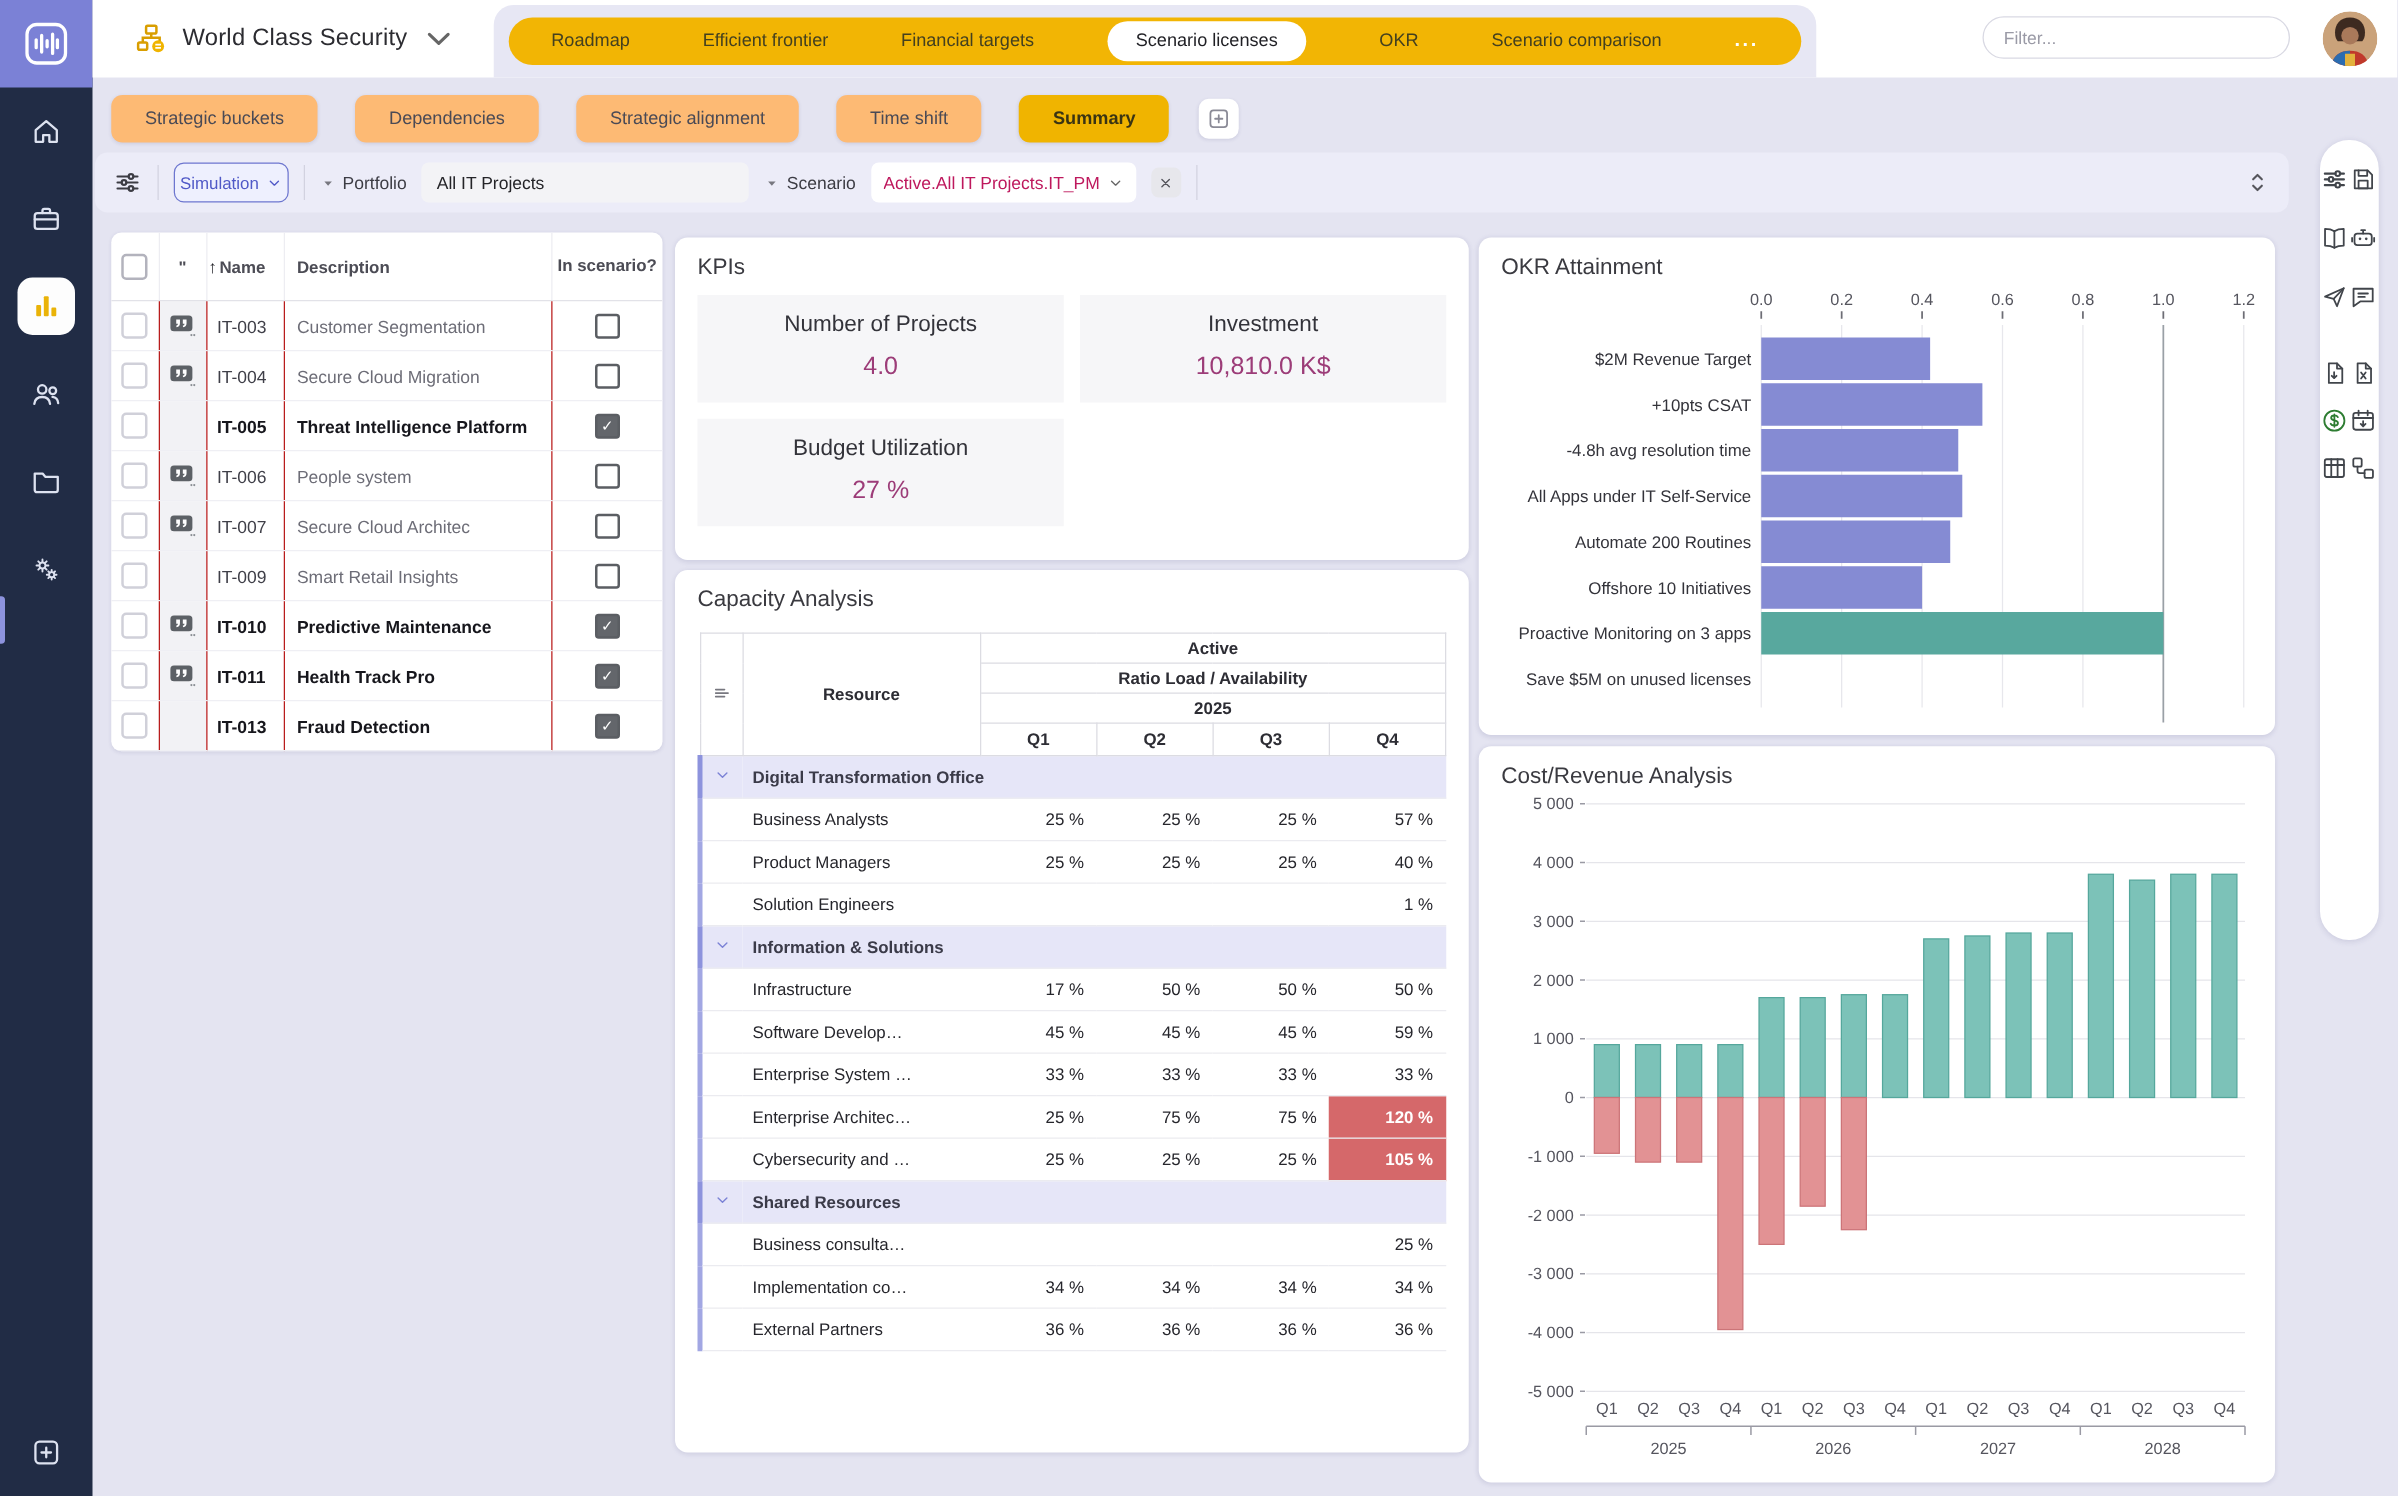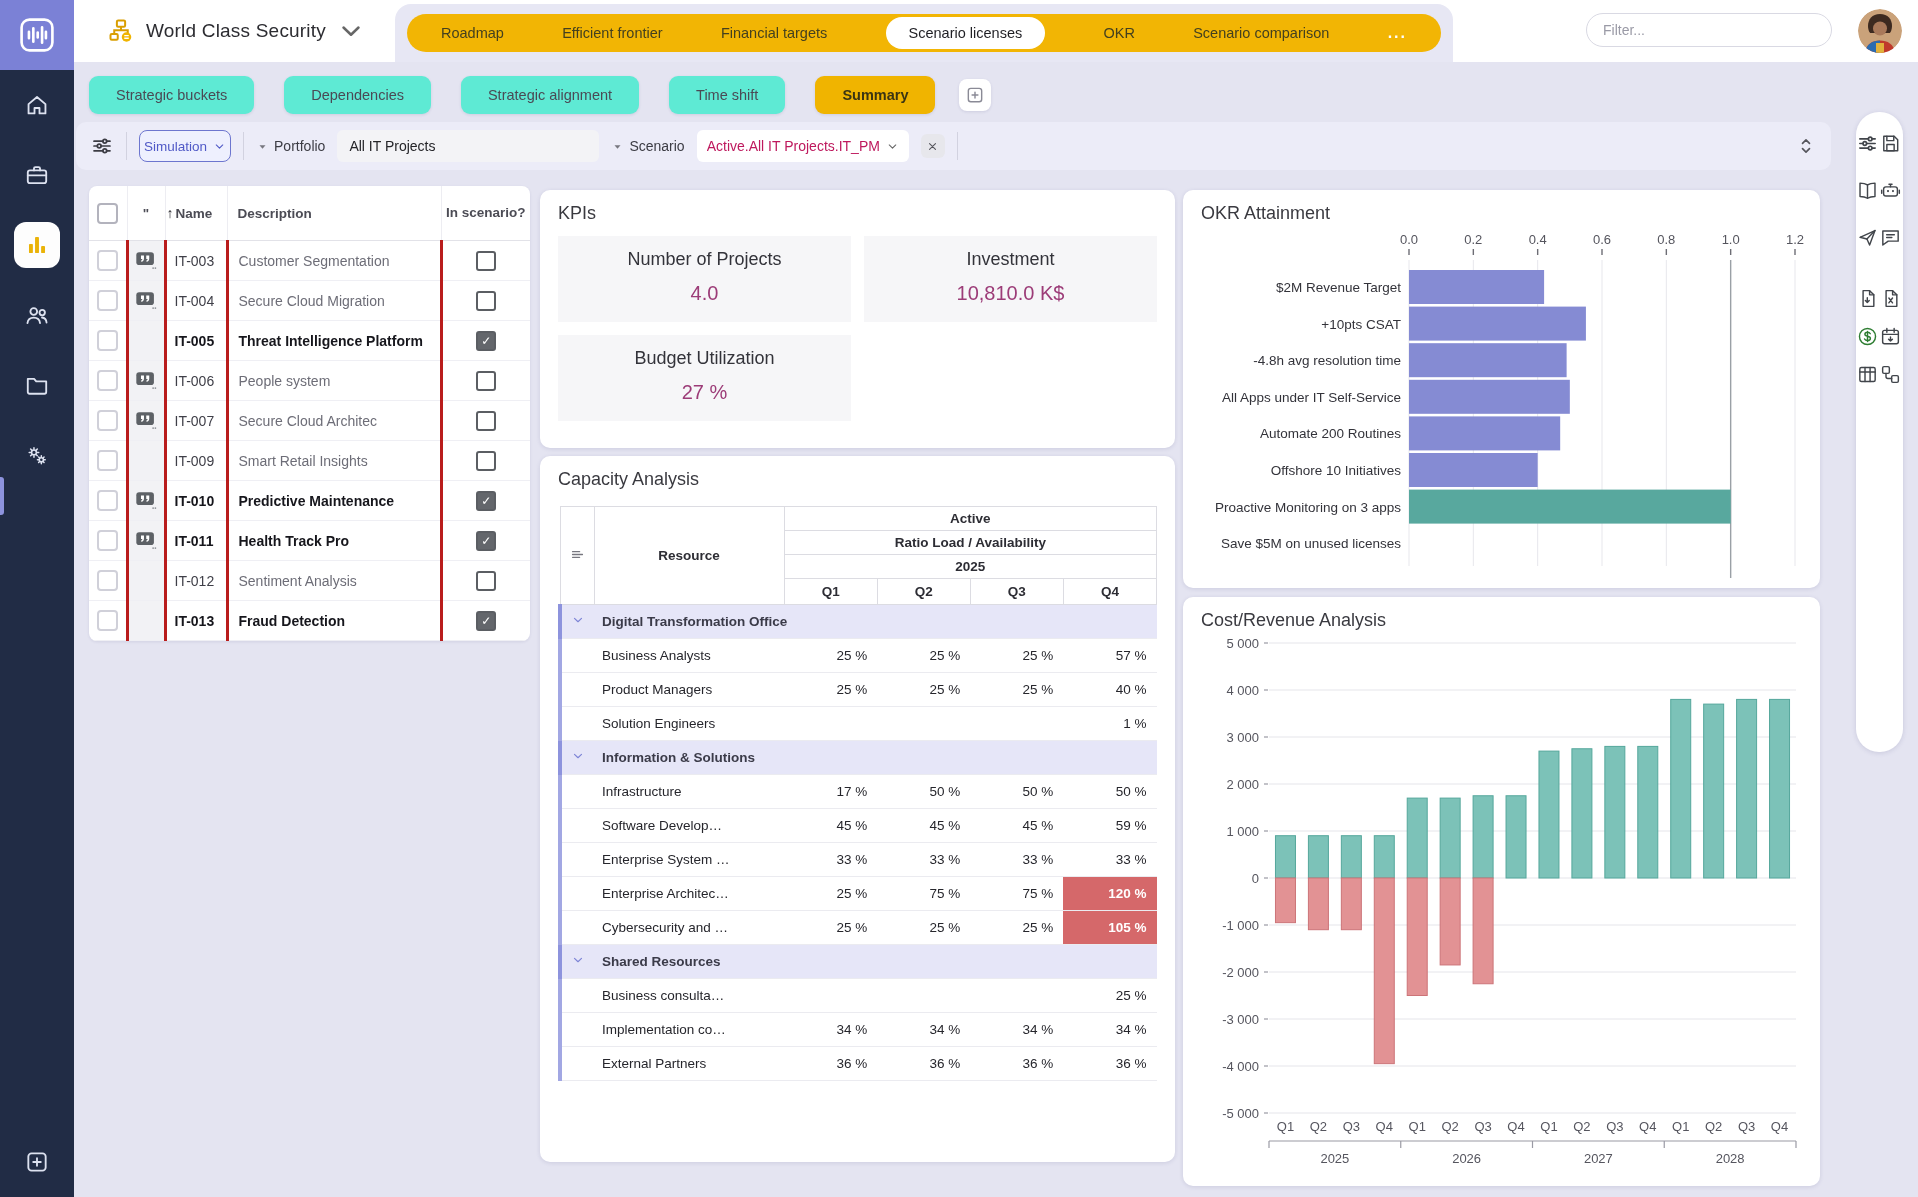--- a/index.html
+++ b/index.html
@@ -27,21 +27,21 @@
   #tab-shell{position:absolute;left:321px;top:4px;width:1058px;height:58px;background:#e7e7f4;border-radius:16px 16px 0 0;display:flex;align-items:center;padding:0 12px;box-sizing:border-box}
   #primary-tabs{flex:1;height:38px;background:#f2b504;border-radius:19px;display:flex;align-items:center;justify-content:space-between;padding:0 34px}
   .tab{font-size:14.5px;font-weight:500;color:#44401f;cursor:pointer;white-space:nowrap}
   .tab.active{background:#fff;color:#1f1f24;padding:8px 23px;border-radius:17px}
   .tab.more{color:#fff;font-weight:700;letter-spacing:2px;font-size:16px}
   #filter-input{position:absolute;left:1512px;top:13px;width:246px;height:34px;border:1.5px solid #d9d9e3;border-radius:18px;background:#fff;padding:0 16px;font-size:14px;color:#333;outline:none;box-sizing:border-box;font-family:"Liberation Sans",sans-serif}
   #filter-input::placeholder{color:#9a9aa6}
   #avatar{position:absolute;left:1784px;top:9px;width:44px;height:44px;border-radius:50%;overflow:hidden;cursor:pointer}
   
   #subtabs{position:absolute;left:89px;top:76px;display:flex;align-items:center;gap:30px}
-  .subtab{height:38px;background:#5eead4;border-radius:9px;display:flex;align-items:center;padding:0 27px;font-size:14.5px;color:#4a4a55;box-shadow:0 1px 3px rgba(50,50,110,.12);cursor:pointer;white-space:nowrap}
+  .subtab{height:38px;background:#fdba74;border-radius:9px;display:flex;align-items:center;padding:0 27px;font-size:14.5px;color:#4a4a55;box-shadow:0 1px 3px rgba(50,50,110,.12);cursor:pointer;white-space:nowrap}
   .subtab.active{background:#f0b400;color:#3a3413;font-weight:600}
   #add-view-btn{width:32px;height:32px;background:#fff;border-radius:8px;box-shadow:0 1px 3px rgba(50,50,110,.12);display:flex;align-items:center;justify-content:center;cursor:pointer;margin-left:-6px}
   #add-view-btn .ic{width:20px;height:20px;color:#8a8a96}
   
   #toolbar{position:absolute;left:76px;top:122px;width:1755px;height:48px;background:#ececf8;border-radius:10px;display:flex;align-items:center;padding:0 14px;box-sizing:border-box;gap:12px}
   .tdiv{width:1px;height:28px;background:#d2d2e0}
   #tune-btn{width:24px;height:24px;color:#3c3c44;cursor:pointer}
   #simulation-btn{height:32px;border:1.5px solid #6d76cf;border-radius:8px;background:#eef0fe;color:#5059c7;font-size:13.5px;display:flex;align-items:center;gap:6px;padding:0 4px;cursor:pointer}
   #simulation-btn .chev{color:#5059c7;width:13px;height:13px}
   .tb-label{display:flex;align-items:center;gap:5px;font-size:14px;color:#3c3c44}
@@ -51,21 +51,21 @@
   #scenario-chip .txt{max-width:178px;overflow:hidden;white-space:nowrap;font-size:14px;color:#be185d}
   #scenario-chip .chev{width:13px;height:13px}
   #scenario-clear{width:24px;height:24px;background:#e7e7ec;border-radius:6px;display:flex;align-items:center;justify-content:center;cursor:pointer}
   #scenario-clear .ic{width:13px;height:13px;color:#55555c}
   #unfold-btn{margin-left:auto;width:22px;height:22px;color:#55555c;cursor:pointer}
   
   #projects-panel{position:absolute;left:89px;top:186px;width:441px;background:#fff;border-radius:8px;overflow:hidden;box-shadow:0 1px 3px rgba(50,50,110,.10)}
   .ptable{width:100%;border-collapse:collapse;font-size:14px;table-layout:fixed}
   .ptable th{height:52px;border-bottom:1px solid #e2e2e8;border-right:1px solid #ededf2;font-weight:700;color:#4c4c55;font-size:13.5px;vertical-align:middle}
   .ptable th:last-child,.ptable td:last-child{border-right:none}
-  .ptable td{height:37px;border-bottom:1px solid #efeff4;border-right:3px solid #b91c1c;vertical-align:middle}
+  .ptable td{height:37px;border-bottom:1px solid #efeff4;border-right:1px solid #b91c1c;vertical-align:middle}
   .ptable td.c-comment{background:#f2f2f5;text-align:center}
   .ptable td.c-sel,.ptable th.c-sel{text-align:center}
   .ptable td.c-id{padding-left:8px;color:#3f3f48}
   .ptable td.c-desc{padding-left:10px;color:#6d6d77;white-space:nowrap;overflow:hidden}
   .ptable tr.insc td.c-id,.ptable tr.insc td.c-desc{color:#16161c;font-weight:700}
   .ptable td.c-insc{text-align:center}
   .ptable th.c-insc{line-height:1.2}
   .cb{display:inline-block;width:17px;height:17px;border:2px solid #d0d0d9;border-radius:4px;background:#fff;cursor:pointer;vertical-align:middle}
   .cb.hdr{border-color:#b3b3bd}
   .cbx{display:inline-flex;width:16px;height:16px;border:2px solid #5b5e63;border-radius:3px;background:#fff;align-items:center;justify-content:center;font-size:12px;color:#fff;cursor:pointer;vertical-align:middle}
@@ -403,27 +403,20 @@
     <td class="c-sel"><span class="cb" data-name="row-select-checkbox"></span></td>
     <td class="c-comment"><span class="bubble" data-name="comment-bubble-icon"><svg viewBox="0 0 25 22">
                 <rect x="1.5" y="1.5" width="20" height="14.5" rx="3.2" fill="#5d6166"></rect>
                 <path fill="#fff" d="M6.8 5.2h3.4v3.4c0 2.1-1 3.4-3 3.7l-.5-1.3c1-.3 1.6-.9 1.7-1.9H6.8zM12.8 5.2h3.4v3.4c0 2.1-1 3.4-3 3.7l-.5-1.3c1-.3 1.6-.9 1.7-1.9h-1.6z"></path>
                 <circle cx="20.6" cy="19.4" r="1" fill="#8b8f94"></circle>
                 <circle cx="23.2" cy="19.4" r="1" fill="#8b8f94"></circle>
               </svg></span></td>
     <td class="c-id" data-name="project-id">IT-011</td>
     <td class="c-desc" data-name="project-description">Health Track Pro</td>
     <td class="c-insc"><span class="cbx on" data-name="in-scenario-checkbox">✓</span></td>
-  </tr>
-  <tr class="" data-name="project-row">
-    <td class="c-sel"><span class="cb" data-name="row-select-checkbox"></span></td>
-    <td class="c-comment"></td>
-    <td class="c-id" data-name="project-id">IT-012</td>
-    <td class="c-desc" data-name="project-description">Sentiment Analysis</td>
-    <td class="c-insc"><span class="cbx" data-name="in-scenario-checkbox"></span></td>
   </tr>
   <tr class="insc" data-name="project-row">
     <td class="c-sel"><span class="cb" data-name="row-select-checkbox"></span></td>
     <td class="c-comment"></td>
     <td class="c-id" data-name="project-id">IT-013</td>
     <td class="c-desc" data-name="project-description">Fraud Detection</td>
     <td class="c-insc"><span class="cbx on" data-name="in-scenario-checkbox">✓</span></td>
   </tr>
       </tbody>
   </table>

